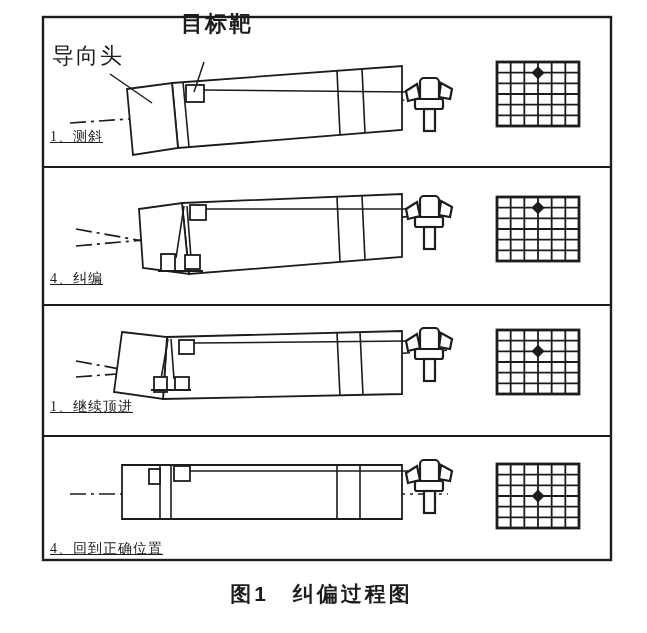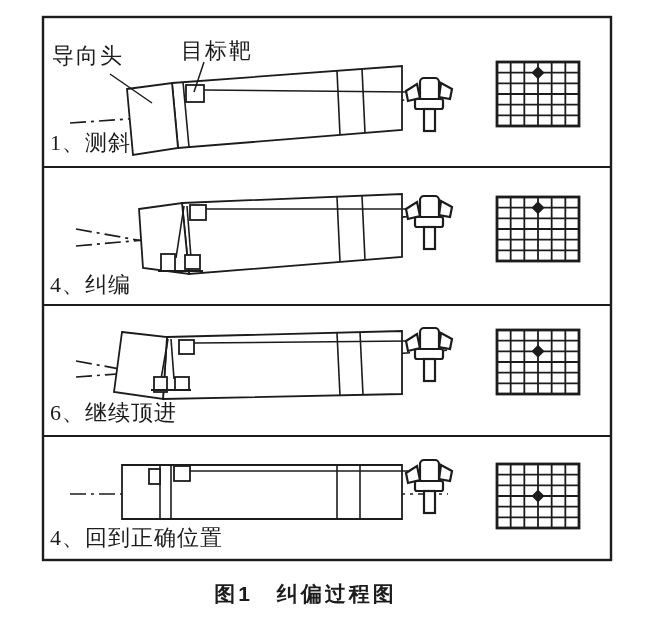--- a/index.html
+++ b/index.html
@@ -14,27 +14,28 @@
   .art { position:absolute; left:0; top:0; }
   .art .ln   { fill:none; stroke:var(--ink); }
   .art .shape{ fill:var(--paper); stroke:var(--ink); }
   .art .solid{ fill:var(--ink); stroke:none; }
   .lbl {
     position:absolute; white-space:nowrap;
     font-size:22px; line-height:1.1; letter-spacing:2px;
   }
   .step {
     position:absolute; white-space:nowrap;
-    font-size:22px; letter-spacing:1px;
+    font-size:14px; letter-spacing:1px;text-decoration:underline;
   }
   .caption {
     position:absolute; left:0; top:580px; width:611px;
     text-align:center; font-weight:bold; font-size:21px;
     letter-spacing:3px;
     font-family:"Liberation Sans", sans-serif;
+    padding-left:16px;
   }
 </style>
 </head>
 <body>
 
 <div class="stage">
 
   <svg class="art" width="647" height="633" viewBox="0 0 647 633">
     <defs>
       <g id="theodolite">
@@ -165,21 +166,21 @@
           <line x1="497" y1="485.3333333333333" x2="579" y2="485.3333333333333" class="ln" stroke-width="1.8"></line>
           <line x1="497" y1="496" x2="579" y2="496" class="ln" stroke-width="1.8"></line>
           <line x1="497" y1="506.6666666666667" x2="579" y2="506.6666666666667" class="ln" stroke-width="1.8"></line>
           <line x1="497" y1="517.3333333333334" x2="579" y2="517.3333333333334" class="ln" stroke-width="1.8"></line>
           <polygon points="538,489.5 544.5,496 538,502.5 531.5,496" class="solid"></polygon>
         </g>
     </g>
   </svg>
 
   <div class="lbl" style="left:52px;  top:44px;">导向头</div>
-  <div class="lbl" style="left:181px; top:39px;">目标靶</div>
+  <div class="lbl" style="left:181px; top:12px;font-weight:bold;">目标靶</div>
 
   <div class="step" style="left:50px; top:128px;">1、测斜</div>
   <div class="step" style="left:50px; top:270px;">4、纠编</div>
-  <div class="step" style="left:50px; top:398px;">6、继续顶进</div>
-  <div class="step" style="left:50px; top:523px;text-align:right;">4、回到正确位置</div>
+  <div class="step" style="left:50px; top:398px;">1、继续顶进</div>
+  <div class="step" style="left:50px; top:540px;text-align:right;">4、回到正确位置</div>
 
   <div class="caption">图1　纠偏过程图</div>
 </div>
 
 </body></html>

